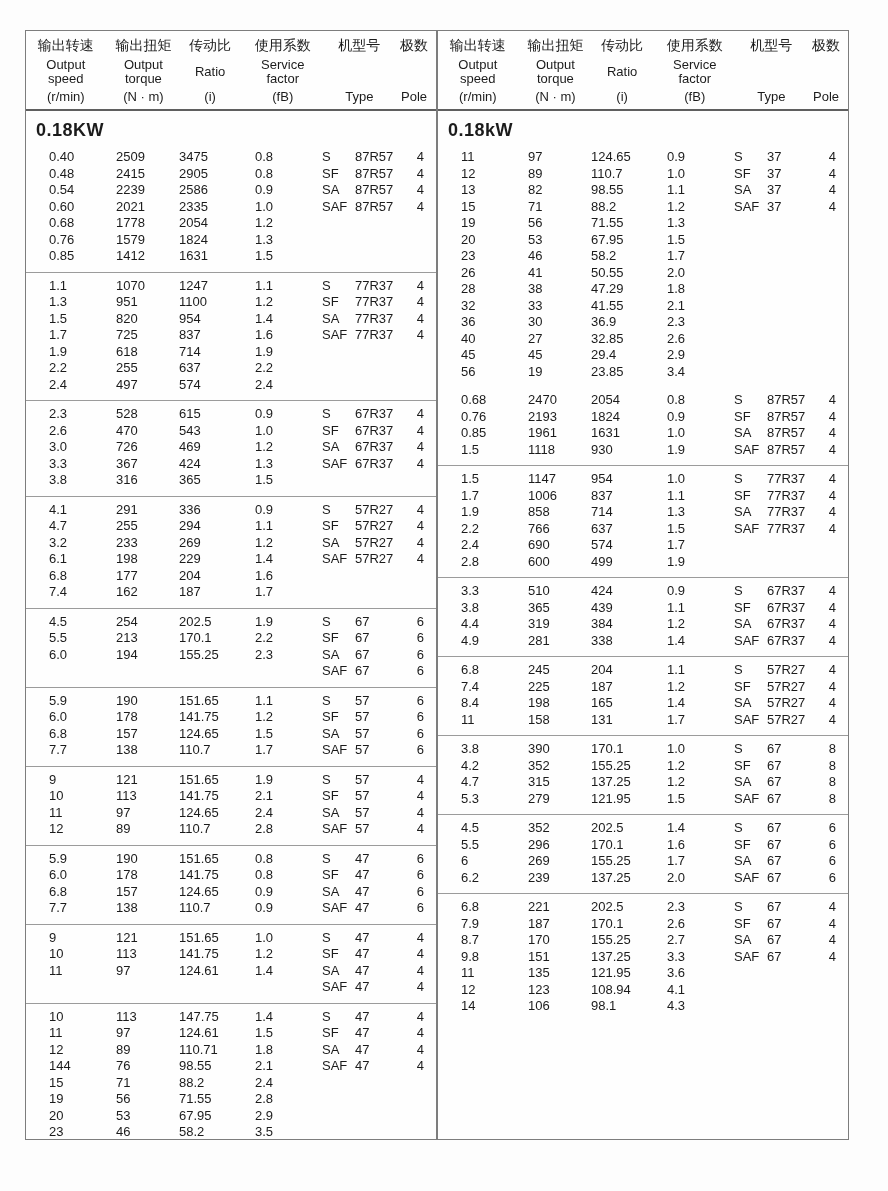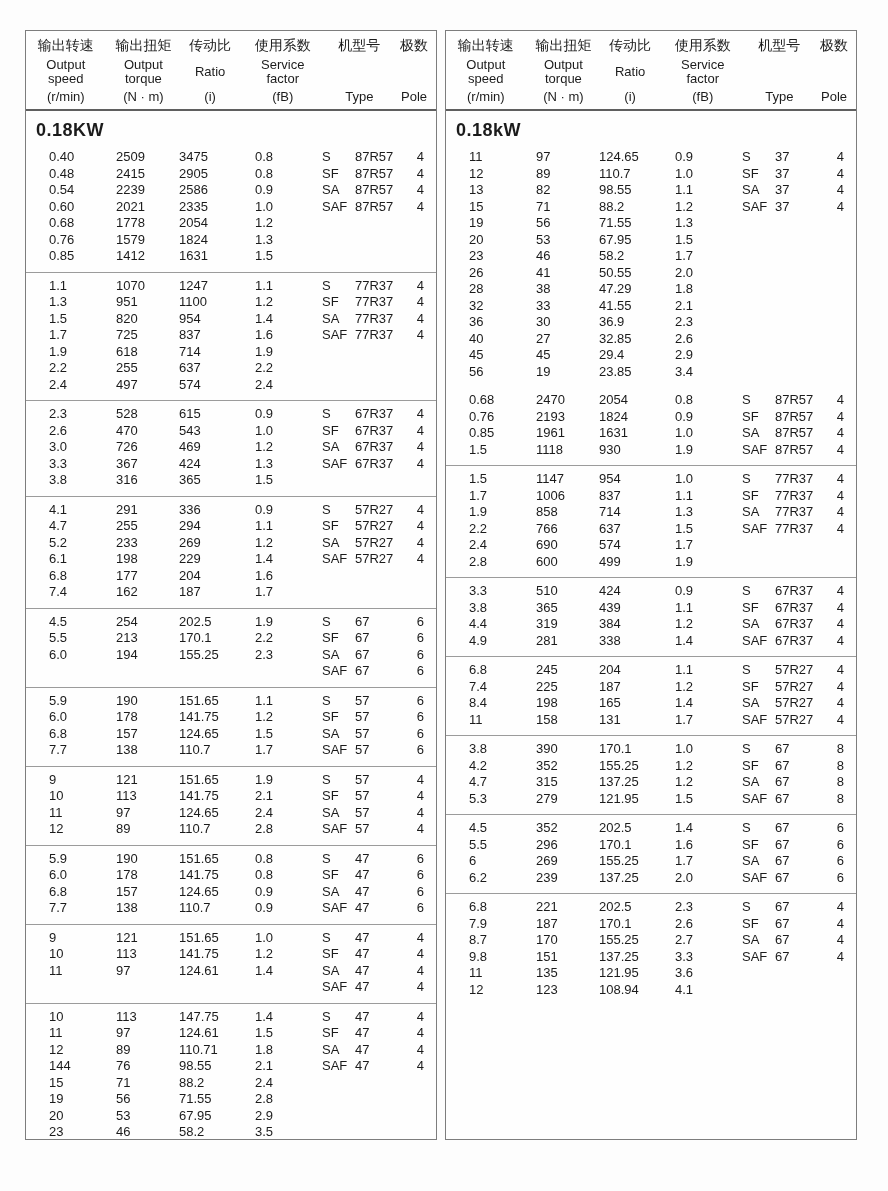--- a/index.html
+++ b/index.html
@@ -4,21 +4,21 @@
 <style>
   html,body{margin:0;padding:0;}
   body{
     width:888px;height:1191px;
     background:#fdfdfd;
     color:#1b1b1b;
     font-family:"Liberation Sans","DejaVu Sans",sans-serif;
     -webkit-font-smoothing:antialiased;
   }
   .page{position:relative;width:888px;height:1191px;overflow:hidden;}
-  .panels{display:flex;gap:8px;padding:30px 0 0 25px;}
+  .panels{display:flex;gap:0;padding:30px 0 0 25px;}
   .panel{
     width:412px;height:1110px;box-sizing:border-box;
     border:1px solid #7d7d7d;background:#fefefe;overflow:hidden;
   }
   .panel-header{
     display:flex;height:80px;box-sizing:border-box;
     padding:6px 0 5px;border-bottom:2px solid #5f5f5f;
   }
   .hcol{
     display:flex;flex-direction:column;align-items:center;
@@ -279,21 +279,21 @@
               <div class="c-ratio">336</div>
               <div class="c-fb">0.9</div>
             </div>
             <div class="drow">
               <div class="c-speed">4.7</div>
               <div class="c-torque">255</div>
               <div class="c-ratio">294</div>
               <div class="c-fb">1.1</div>
             </div>
             <div class="drow">
-              <div class="c-speed">5.2</div>
+              <div class="c-speed">3.2</div>
               <div class="c-torque">233</div>
               <div class="c-ratio">269</div>
               <div class="c-fb">1.2</div>
             </div>
             <div class="drow">
               <div class="c-speed">6.1</div>
               <div class="c-torque">198</div>
               <div class="c-ratio">229</div>
               <div class="c-fb">1.4</div>
             </div>
@@ -1133,20 +1133,26 @@
               <div class="c-torque">135</div>
               <div class="c-ratio">121.95</div>
               <div class="c-fb">3.6</div>
             </div>
             <div class="drow">
               <div class="c-speed">12</div>
               <div class="c-torque">123</div>
               <div class="c-ratio">108.94</div>
               <div class="c-fb">4.1</div>
             </div>
+            <div class="drow">
+              <div class="c-speed">14</div>
+              <div class="c-torque">106</div>
+              <div class="c-ratio">98.1</div>
+              <div class="c-fb">4.3</div>
+            </div>
           </div>
           <div class="types">
             <div class="trow">
               <div class="tprefix">S</div>
               <div class="tmodel">67</div>
               <div class="tpole">4</div>
             </div>
             <div class="trow">
               <div class="tprefix">SF</div>
               <div class="tmodel">67</div>

